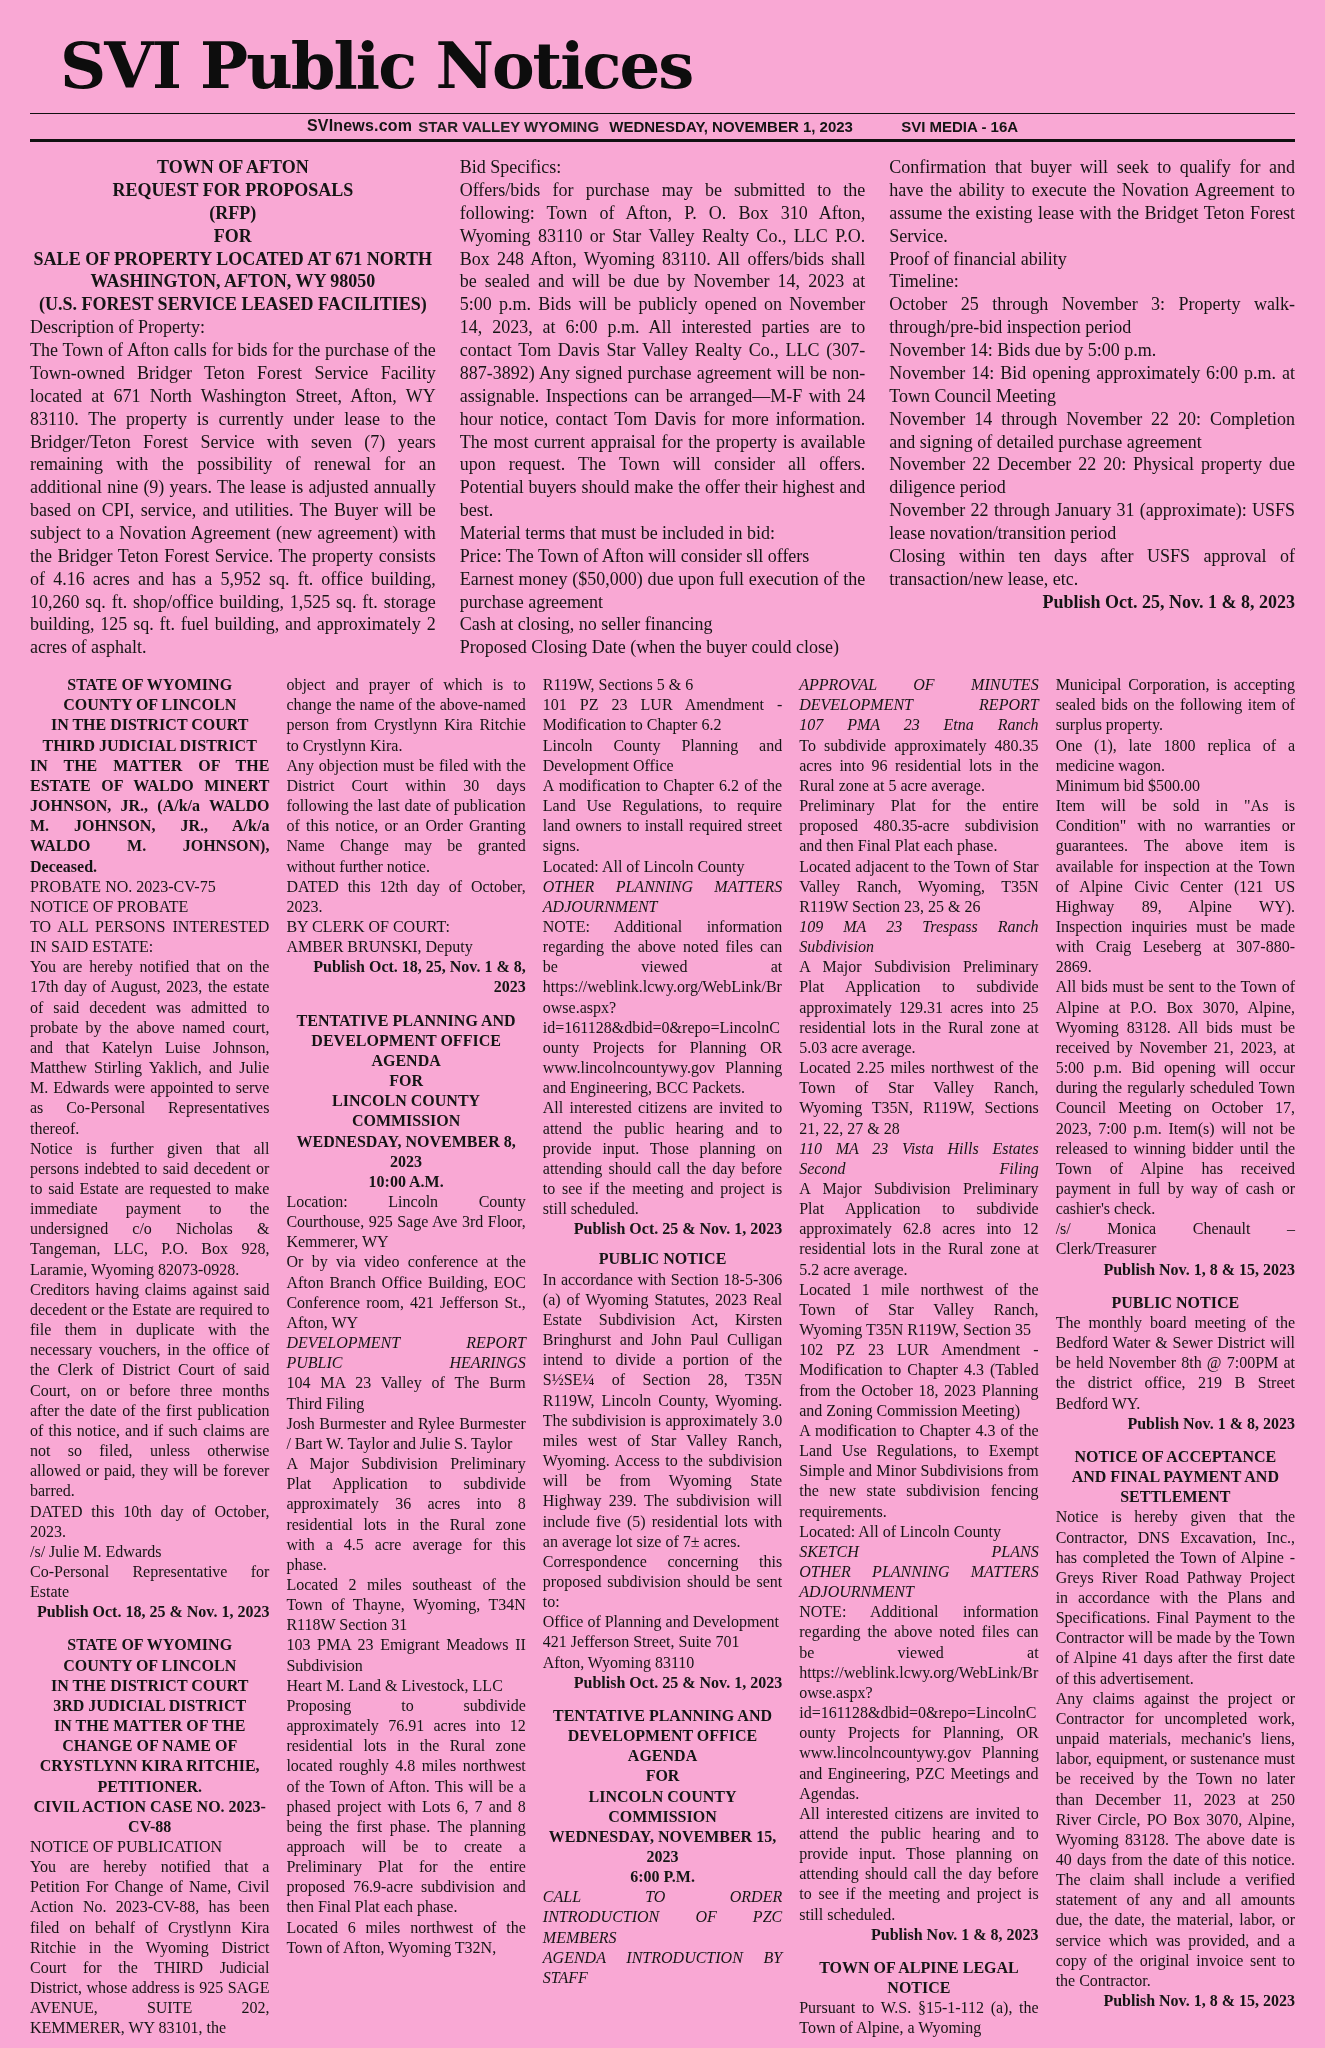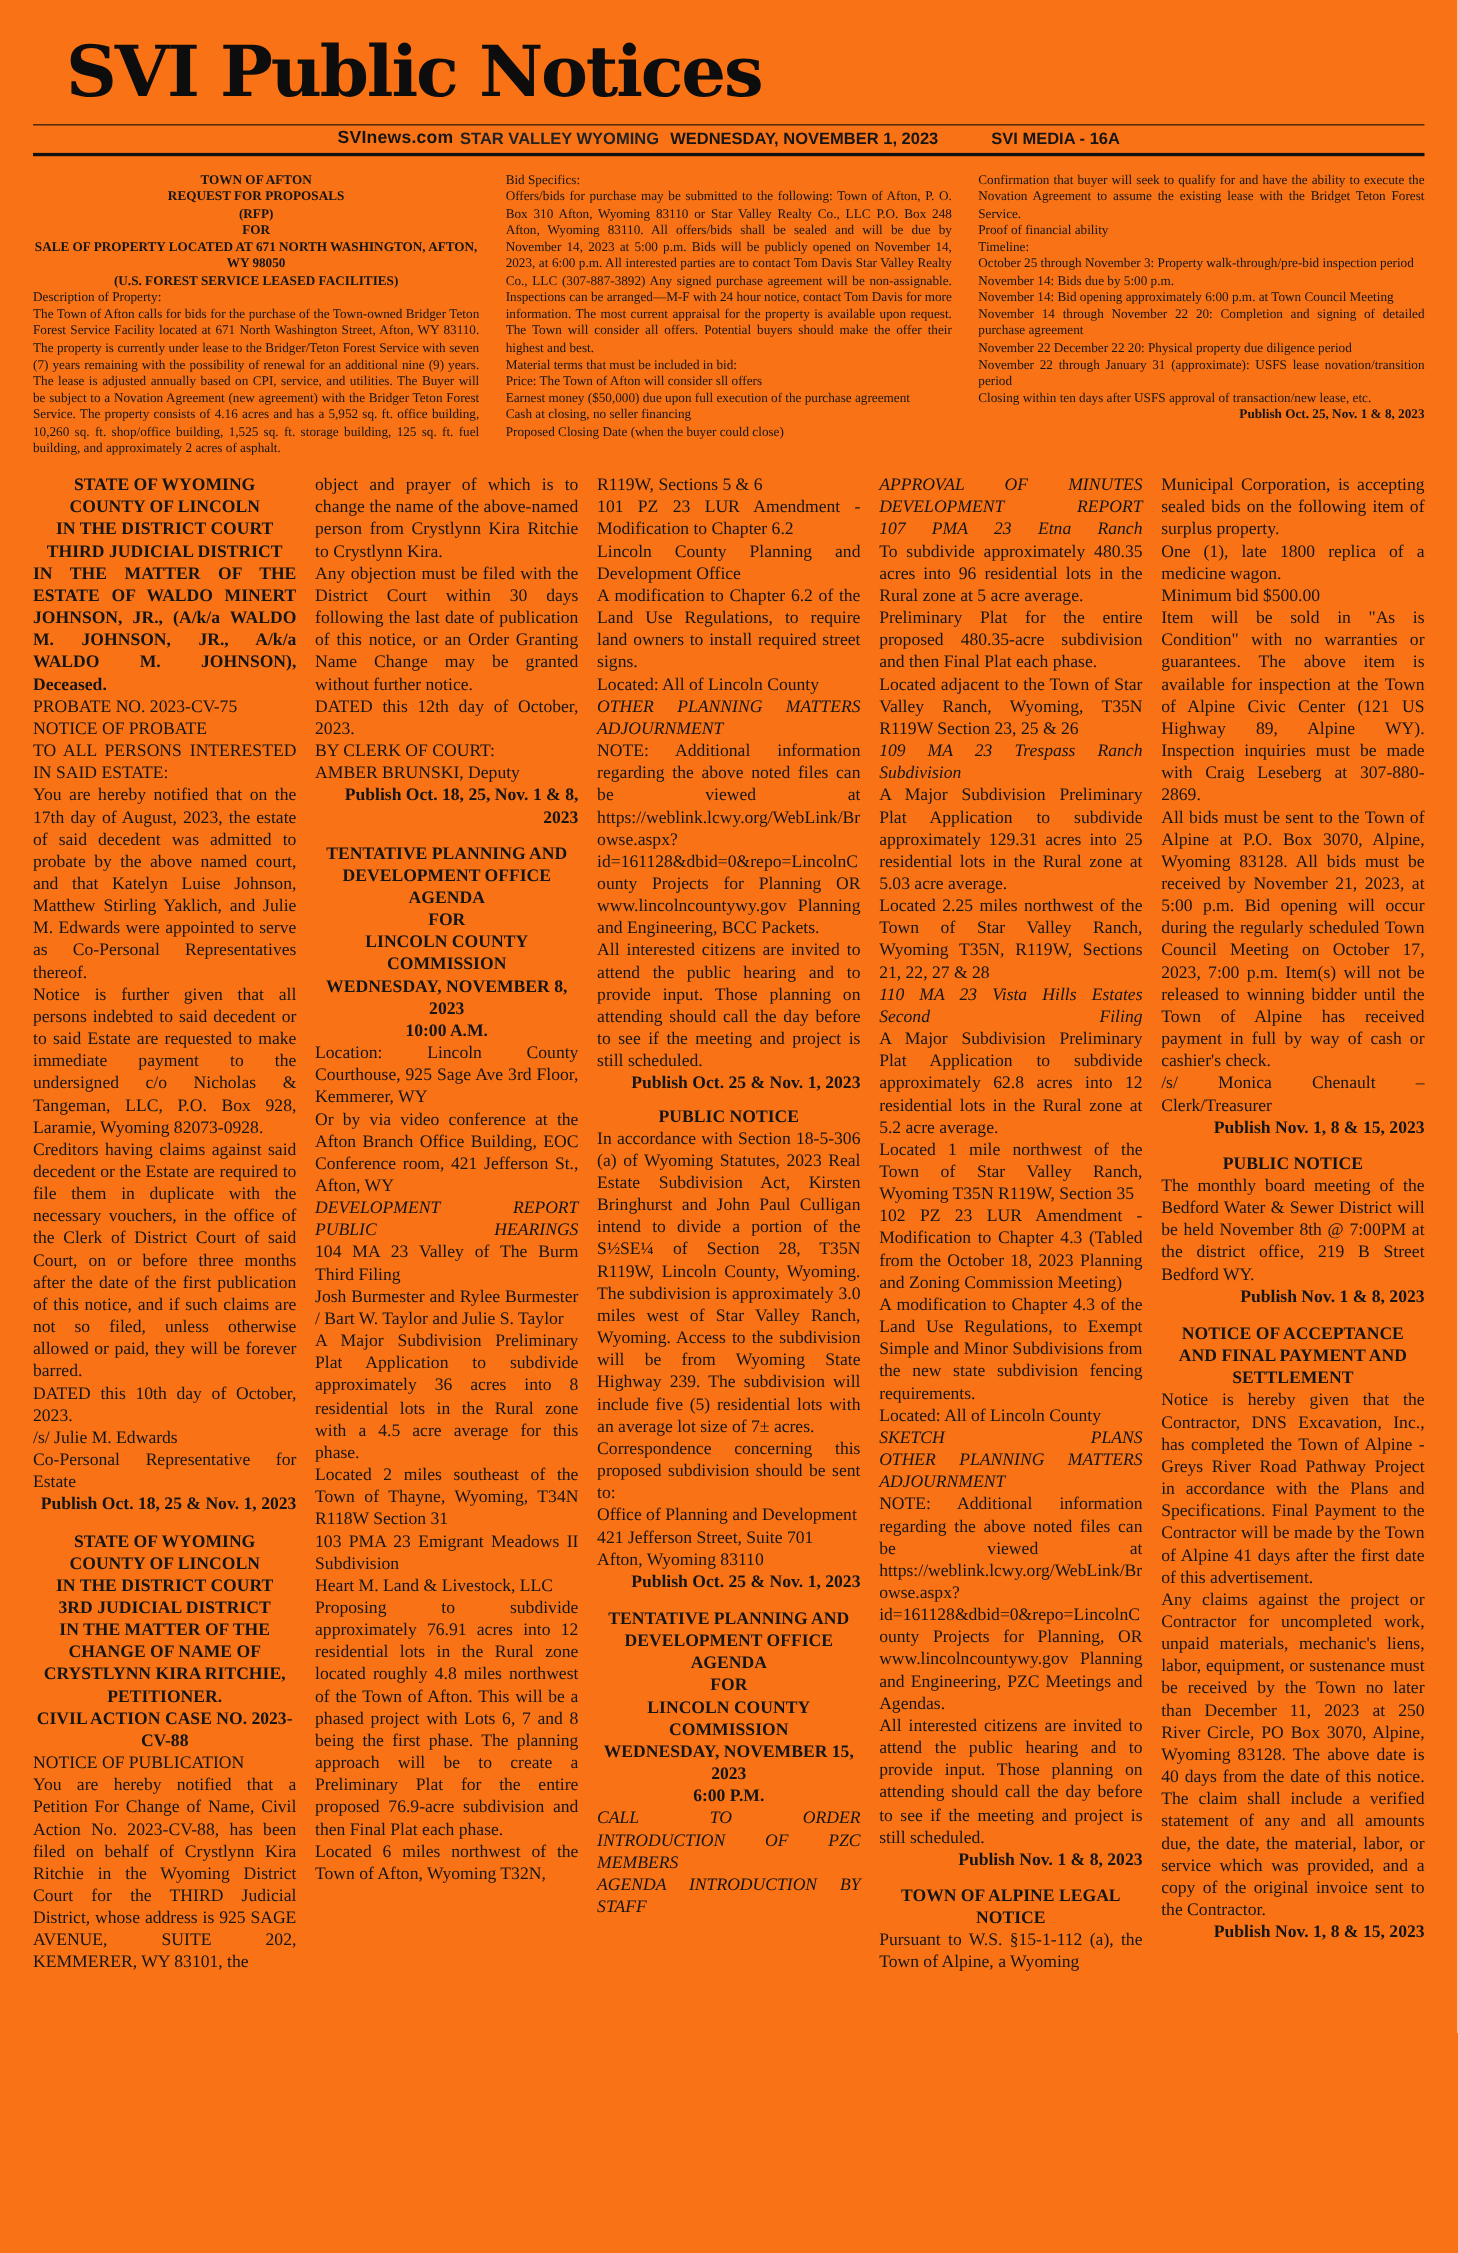--- a/index.html
+++ b/index.html
@@ -1,21 +1,21 @@
 <!DOCTYPE html>
 <html><head>
 <meta charset="utf-8">
 <style>
   * { margin:0; padding:0; box-sizing:border-box; }
   html, body { background:#ffffff; }
   .page {
     position:relative;
     width:1325px; height:2048px;
     margin:0 auto;
-    background:#f97316;
+    background:#f9a8d4;
     color:#151515;
     padding:22px 30px 24px 30px;
     overflow:hidden;
     font-family:"Liberation Serif","DejaVu Serif",serif;
   }
   
   .masthead-title {
     font-family:"DejaVu Serif","Liberation Serif",serif;
     font-weight:bold;
     font-size:64px;
@@ -41,21 +41,21 @@
   .dl-right .media { font-weight:bold;margin-left:44px; }
   
   .cols { display:flex; align-items:flex-start; }
   .top-cols { gap:24px; margin-top:14px; }
   .main-cols { gap:17px; margin-top:16px; }
   .col { flex:1 1 0; min-width:0; }
   .blk {
     overflow-wrap:break-word;
     word-break:break-word;
   }
-  .top-cols .blk { font-size:12px; line-height:1.27; }
+  .top-cols .blk { font-size:18px; line-height:1.27; }
   .main-cols .blk { font-size:16px; line-height:1.26; }
   .b  { text-align:justify; }
   .bb { text-align:justify; font-weight:bold; }
   .h  { text-align:center; font-weight:bold; }
   .r  { text-align:right; font-weight:bold; }
   .j  { text-align:justify; text-align-last:justify;font-style:italic; -moz-text-align-last:justify; }
   .g  { height:13px; }
   .r + .h { margin-top:10px; }
 </style>
 </head>

